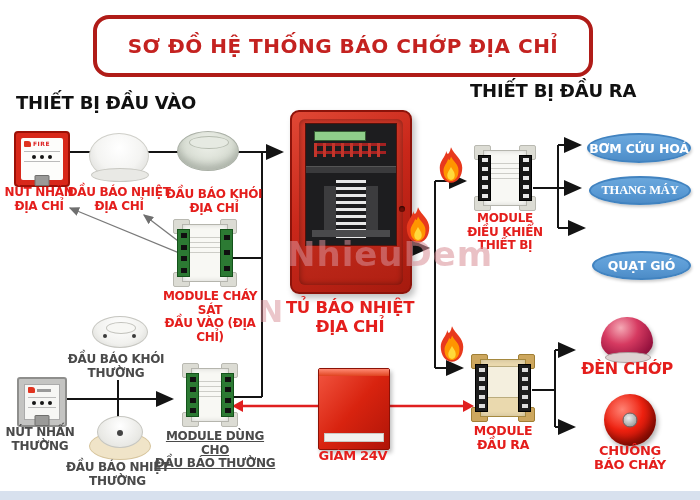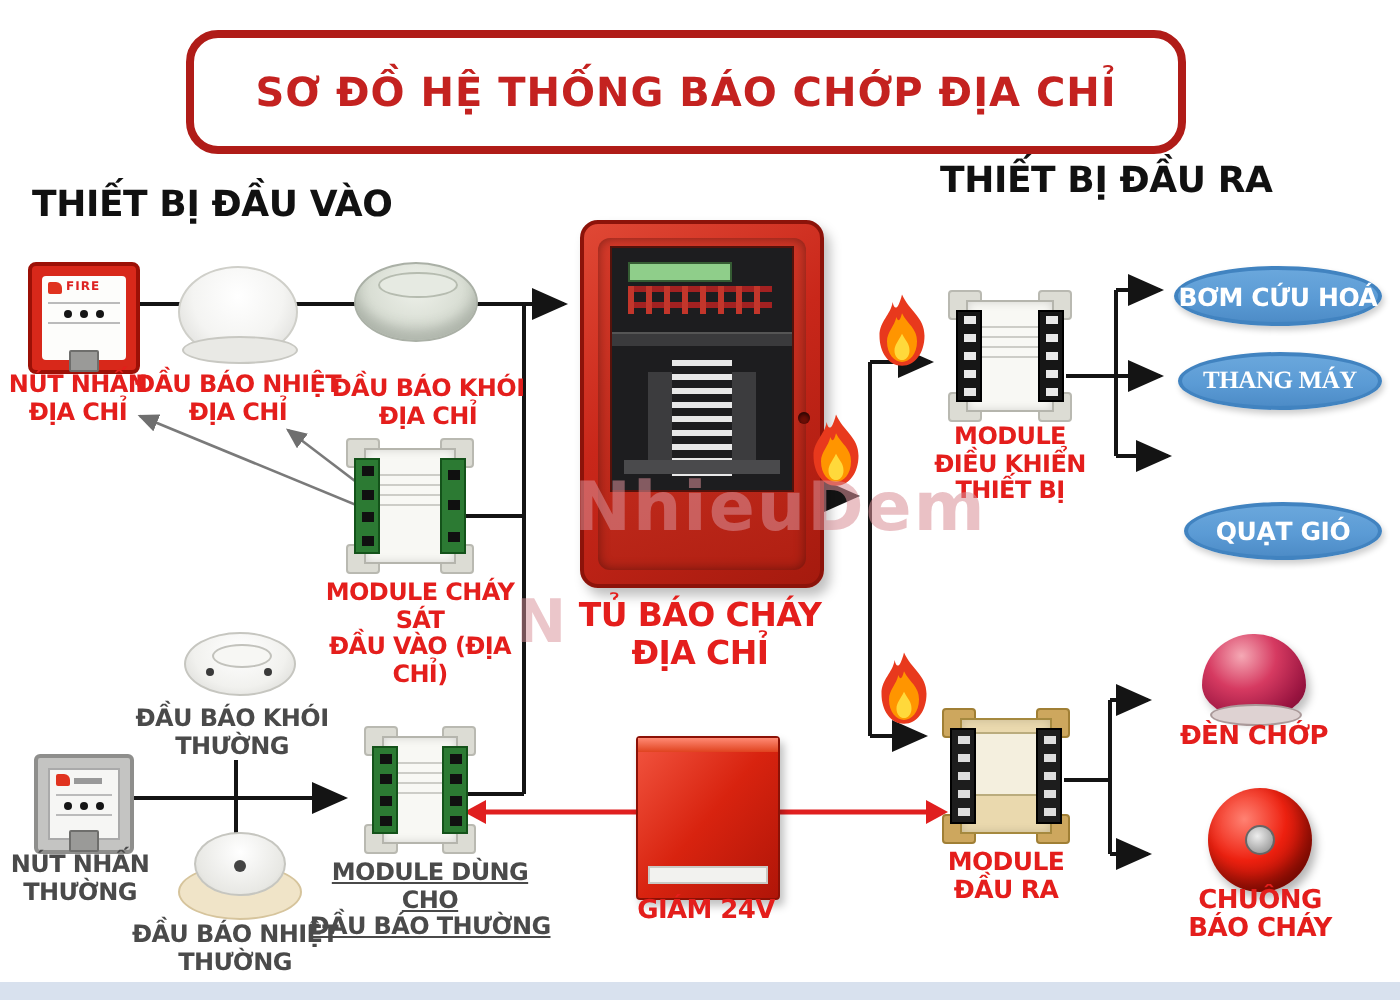--- a/index.html
+++ b/index.html
@@ -357,29 +357,29 @@
 ĐẦU VÀO (ĐỊA CHỈ)</div>
   <div class="lbl gray" style="left:55px;top:353px;width:122px;">ĐẦU BÁO KHÓI
 THƯỜNG</div>
   <div class="lbl gray" style="left:0px;top:426px;width:80px;">NÚT NHẤN
 THƯỜNG</div>
   <div class="lbl gray" style="left:55px;top:461px;width:125px;">ĐẦU BÁO NHIỆT
 THƯỜNG</div>
   <div class="lbl gray" style="left:150px;top:430px;width:130px;text-decoration:underline;">MODULE DÙNG CHO
 ĐẦU BÁO THƯỜNG</div>
 
-  <div class="lbl red" style="left:283px;top:298px;width:134px;font-size:16.5px;line-height:19px;">TỦ BÁO CHÁY
+  <div class="lbl red" style="left:283px;top:298px;width:134px;font-size:16.5px;line-height:19px;">TỦ BÁO NHIỆT
 ĐỊA CHỈ</div>
   <div class="lbl red" style="left:305px;top:449px;width:96px;font-size:13px;">GIÁM 24V</div>
 
   <div class="lbl red" style="left:466px;top:212px;width:78px;">MODULE
 ĐIỀU KHIỂN
 THIẾT BỊ</div>
   <div class="lbl red" style="left:464px;top:424px;width:78px;font-size:12.5px;">MODULE
 ĐẦU RA</div>
-  <div class="lbl red" style="left:574px;top:362px;width:106px;font-size:13px;">ĐÈN CHỚP</div>
+  <div class="lbl red" style="left:574px;top:362px;width:106px;font-size:16px;">ĐÈN CHỚP</div>
   <div class="lbl red" style="left:576px;top:444px;width:108px;font-size:13px;">CHUÔNG
 BÁO CHÁY</div>
 
   <div class="watermark" style="left:287px;top:234px;font-size:34px;letter-spacing:1px;">NhieuDem</div>
   <div class="watermark" style="left:258px;top:294px;font-size:30px;opacity:.5;">N</div>
 
 </div>
 
 </body></html>

